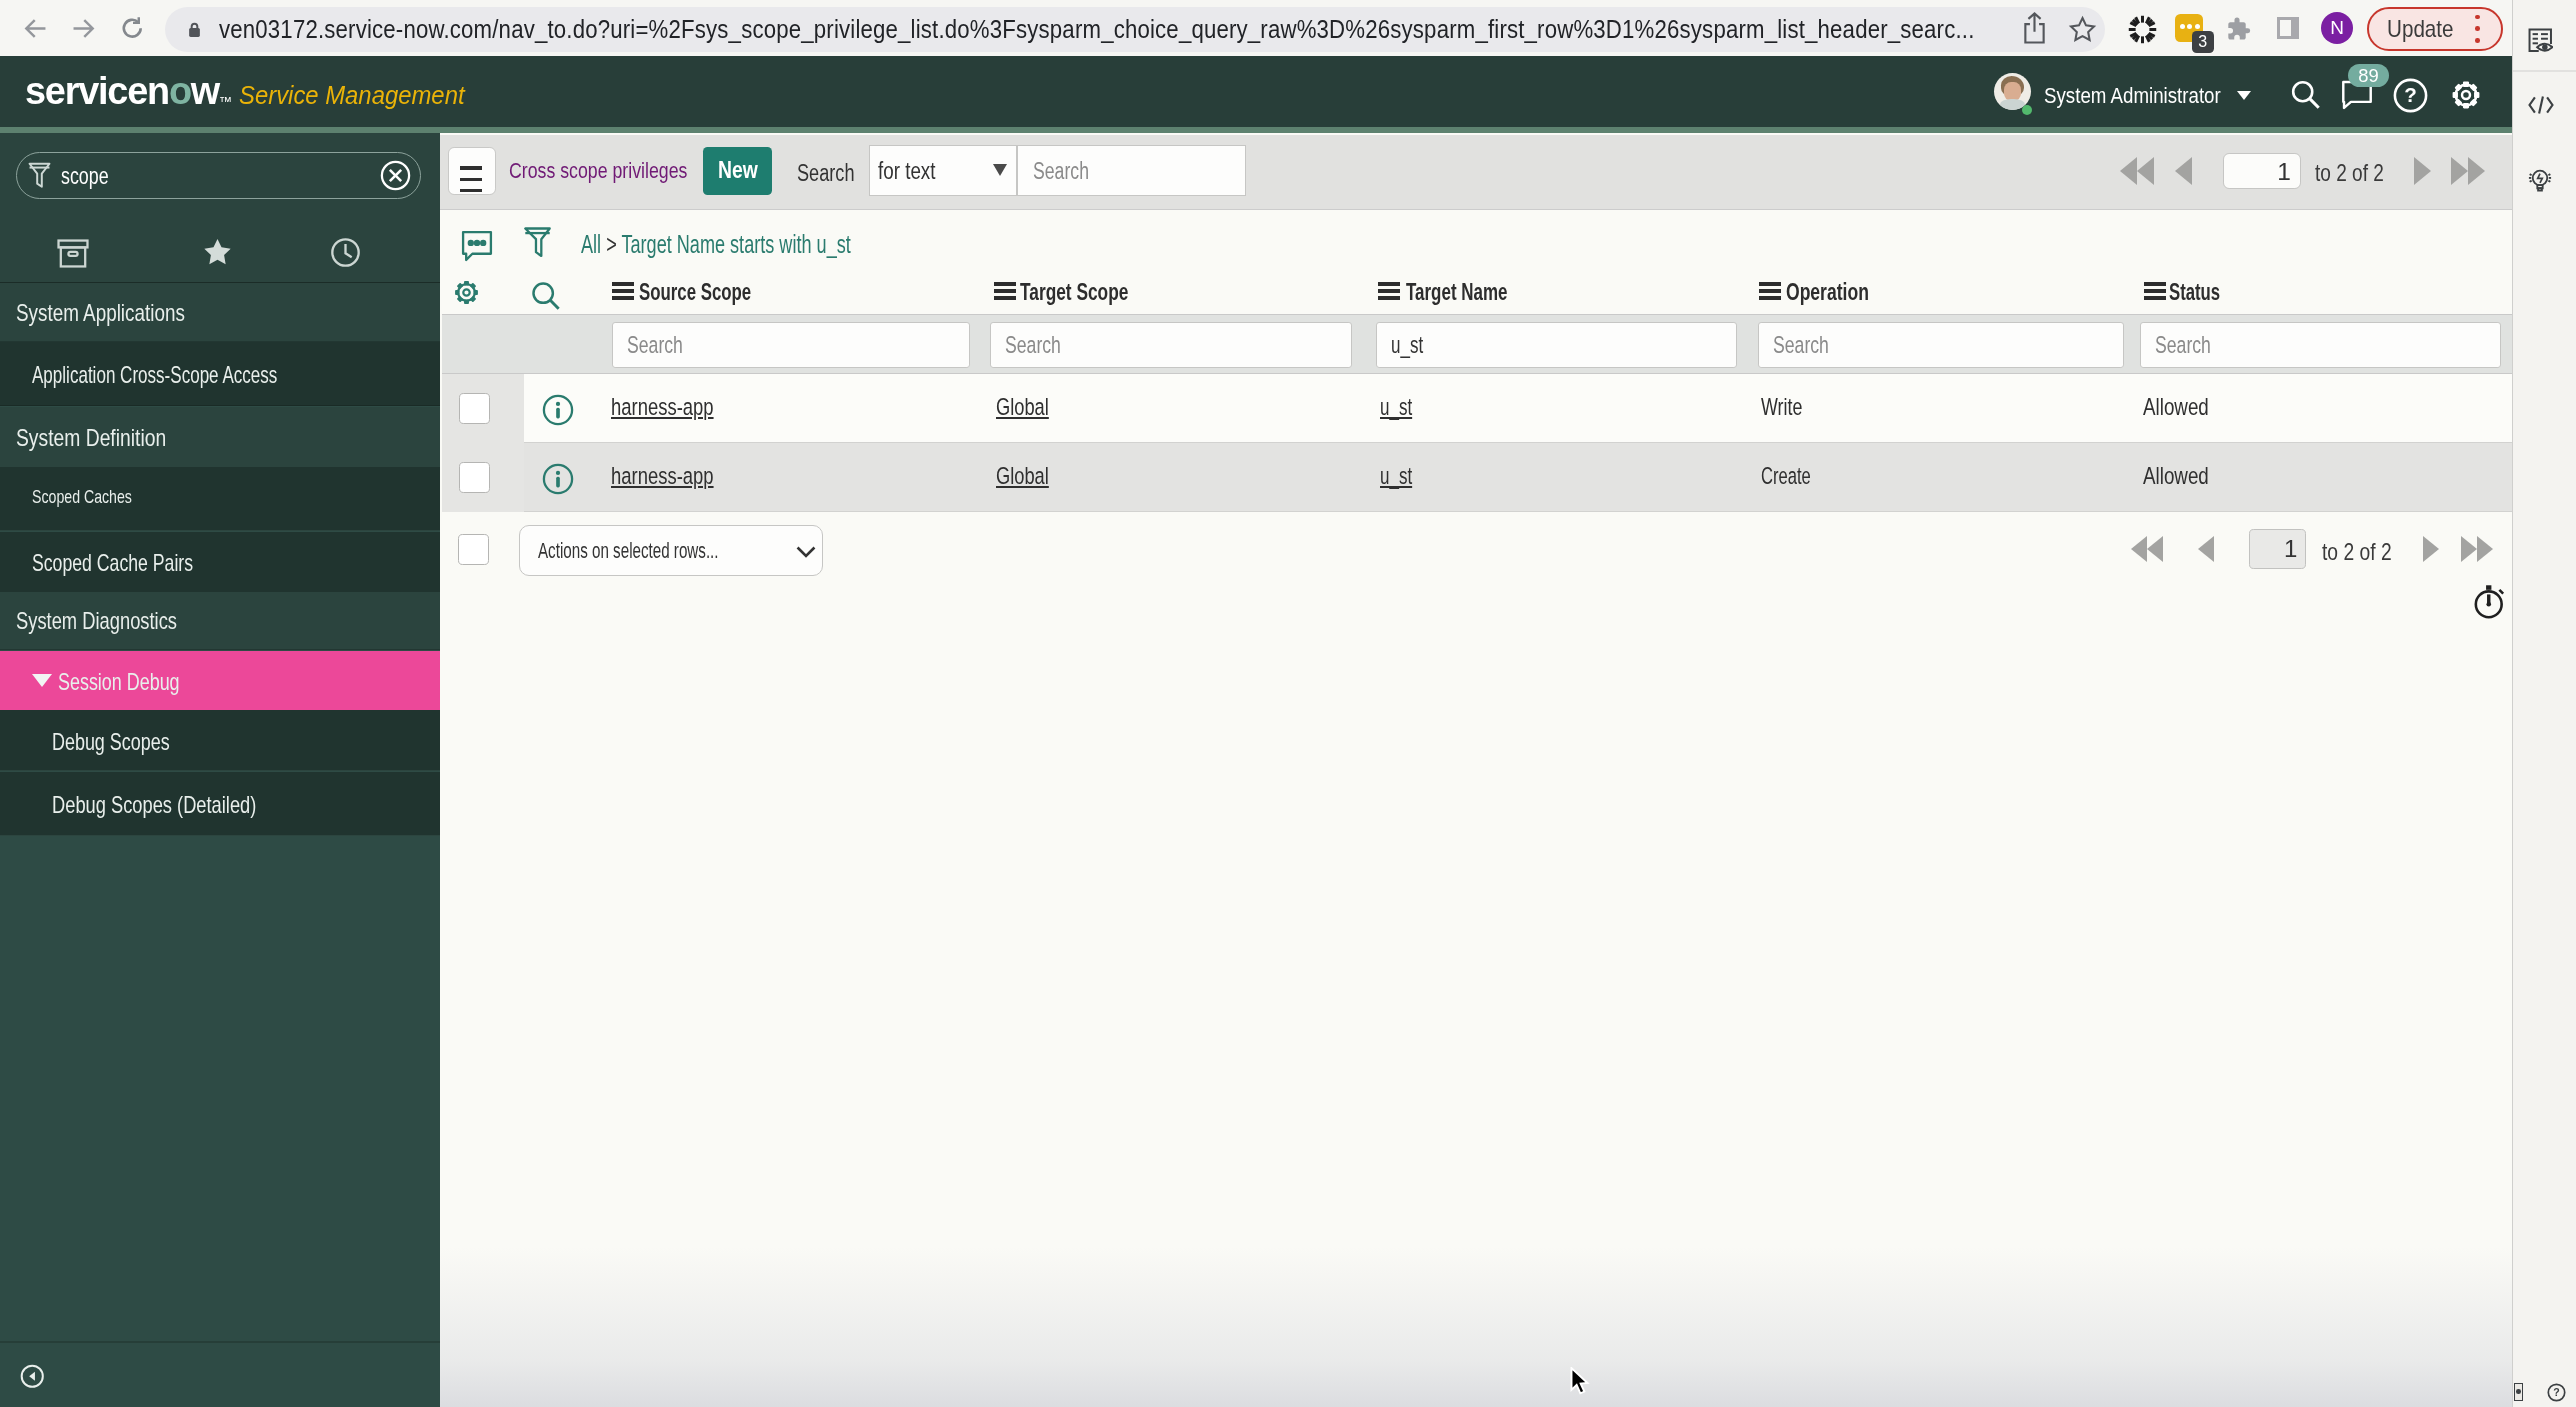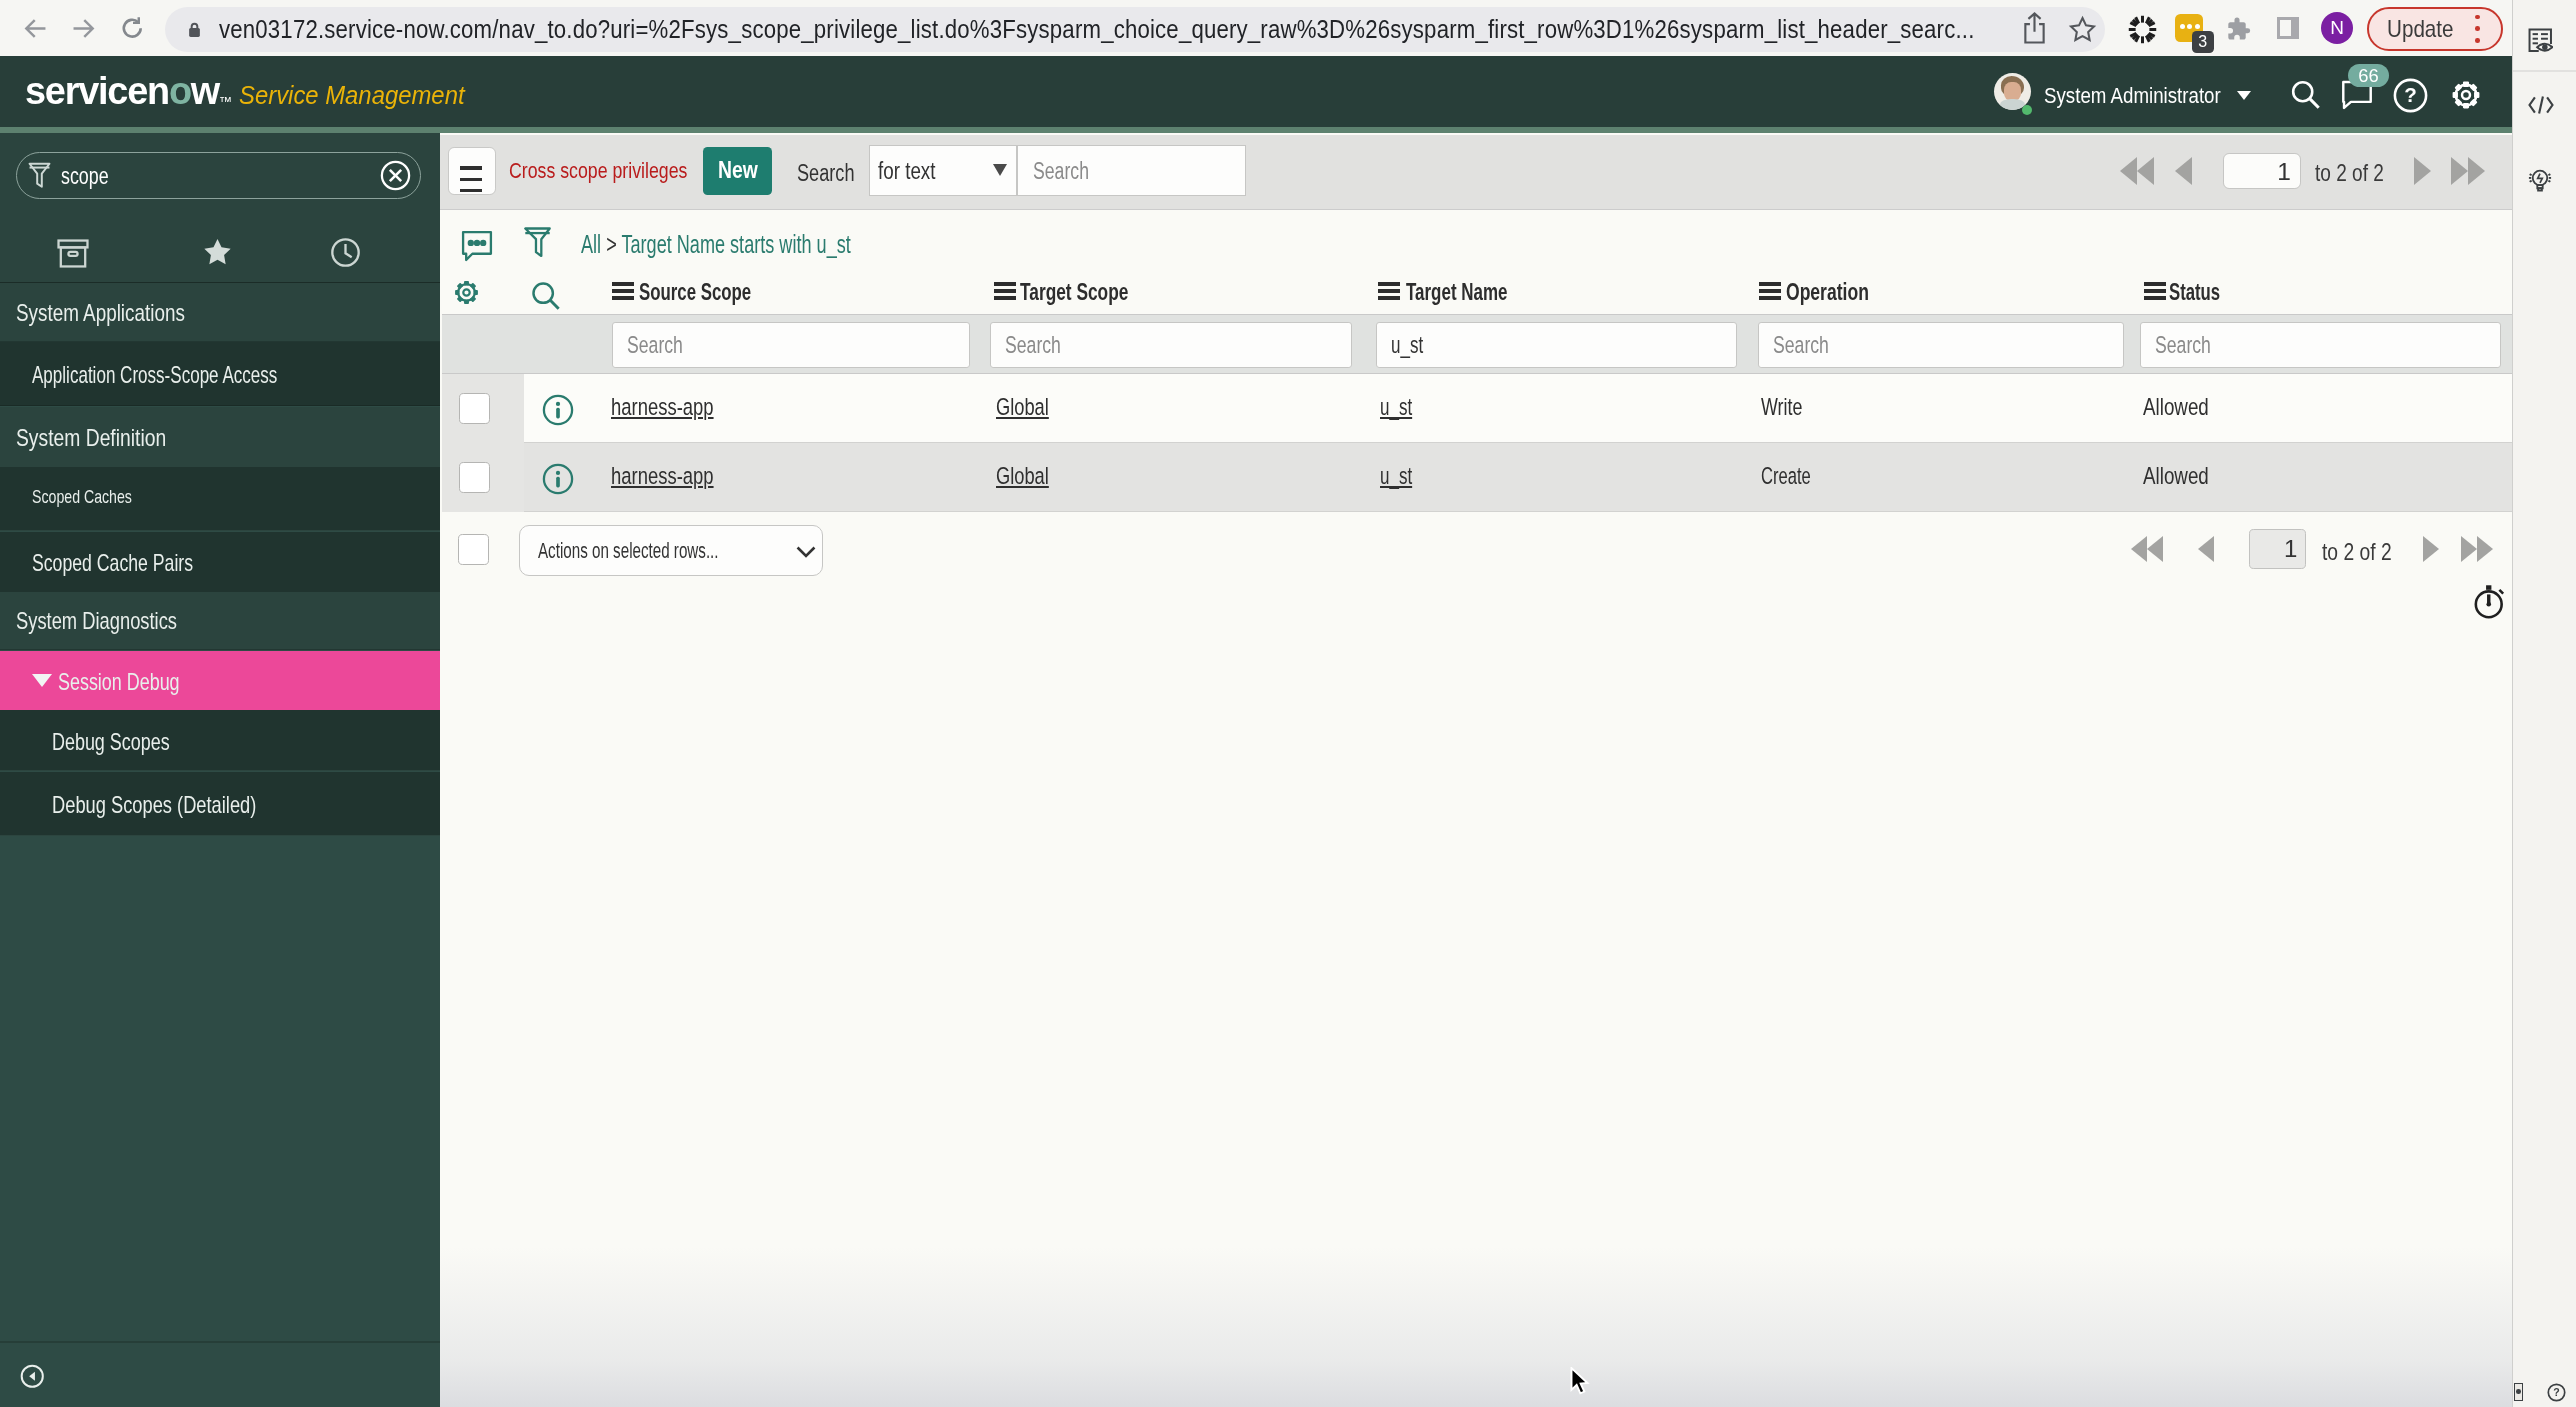--- a/index.html
+++ b/index.html
@@ -104,21 +104,21 @@
     <div class="abs" style="left:2237px;top:35px;width:0;height:0;border-left:7.7px solid transparent;border-right:7.7px solid transparent;border-top:9.2px solid #fff;"></div>
 
     <svg class="abs" style="left:2289px;top:21.5px;" width="32" height="32" viewBox="0 0 42 42" fill="none" stroke="#fff" stroke-width="3.4">
         <circle cx="18" cy="18" r="12.5"></circle>
         <line x1="27.5" y1="27.5" x2="39" y2="39" stroke-width="4"></line>
       </svg>
 
     <svg class="abs" style="left:2340px;top:23px;" width="34" height="32" viewBox="0 0 44 42" fill="none" stroke="#fff" stroke-width="3.2">
         <path d="M4 4 H40 V30 H14 L5 38 V30 H4 Z" stroke-linejoin="round"></path>
       </svg>
-    <div class="abs" style="left:2348px;top:7.7px;width:41px;height:23px;background:#74ac9f;border-radius:11.5px;color:#fff;font-size:18.4px;text-align:center;line-height:23px;">66</div>
+    <div class="abs" style="left:2348px;top:7.7px;width:41px;height:23px;background:#74ac9f;border-radius:11.5px;color:#fff;font-size:18.4px;text-align:center;line-height:23px;">89</div>
 
     <svg class="abs" style="left:2393px;top:21.5px;" width="35" height="35" viewBox="0 0 46 46" fill="none">
         <circle cx="23" cy="23" r="20.5" stroke="#fff" stroke-width="3.4"></circle>
         <text x="23" y="32" text-anchor="middle" font-size="27" font-weight="bold" fill="#fff" font-family="Liberation Sans, sans-serif">?</text>
       </svg>
 
     <svg class="abs" style="left:2448px;top:21px;" width="36" height="36" viewBox="0 0 47 47" fill="none">
         <g stroke="#fff" stroke-width="3.2">
           <circle cx="23.5" cy="23.5" r="13.5"></circle>
           <circle cx="23.5" cy="23.5" r="5.2"></circle>
@@ -205,21 +205,21 @@
   </div>
 
   <div class="abs" id="main" style="left:440px;top:135px;width:2072px;height:1273px;background:#fafaf6;">
 
     <div class="abs" style="left:0;top:0;width:2072px;height:75px;background:#e1e1df;border-bottom:1.5px solid #cccccc;"></div>
     <div class="abs" style="left:7.7px;top:11.5px;width:48px;height:48px;background:#fdfdfc;border:1.5px solid #c9c9c7;border-radius:6.1px;">
       <div class="abs" style="left:11.5px;top:18.4px;width:22px;height:3.8px;background:#2e2e2e;"></div>
       <div class="abs" style="left:11.5px;top:30px;width:22px;height:3.8px;background:#2e2e2e;"></div>
       <div class="abs" style="left:11.5px;top:41px;width:22px;height:3.8px;background:#2e2e2e;"></div>
     </div>
-    <div class="abs" style="left:69px;top:23px;font-size:22px;color:#b91c1c;"><span id="s16" class="cx" style="transform:scaleX(0.806);">Cross scope privileges</span></div>
+    <div class="abs" style="left:69px;top:23px;font-size:22px;color:#701a75;"><span id="s16" class="cx" style="transform:scaleX(0.806);">Cross scope privileges</span></div>
     <div class="abs" style="left:263px;top:11.5px;width:69px;height:48px;background:#1e7d6f;border-radius:4.6px;color:#fff;font-size:24.5px;font-weight:600;line-height:46px;padding-left:15.3px;"><span id="s17" class="cx" style="transform:scaleX(0.79);">New</span></div>
     <div class="abs" style="left:357px;top:24.5px;font-size:23px;color:#333;"><span id="s18" class="cx" style="transform:scaleX(0.789);">Search</span></div>
     <div class="abs" style="left:429px;top:10px;width:148px;height:51px;background:#fdfdfc;border:1.5px solid #c6c6c4;">
       <div class="abs" style="left:8.4px;top:12.3px;font-size:23px;color:#333;"><span id="s19" class="cx" style="transform:scaleX(0.818);">for text</span></div>
       <div class="abs" style="left:123px;top:18.4px;width:0;height:0;border-left:7px solid transparent;border-right:7px solid transparent;border-top:12.3px solid #4a4a4a;"></div>
     </div>
     <div class="abs" style="left:577px;top:10px;width:229px;height:51px;background:#fdfdfc;border:1.5px solid #c6c6c4;">
       <div class="abs" style="left:14.6px;top:12.3px;font-size:23px;color:#8a8a8a;"><span id="s20" class="cx" style="transform:scaleX(0.768);">Search</span></div>
     </div>
 

